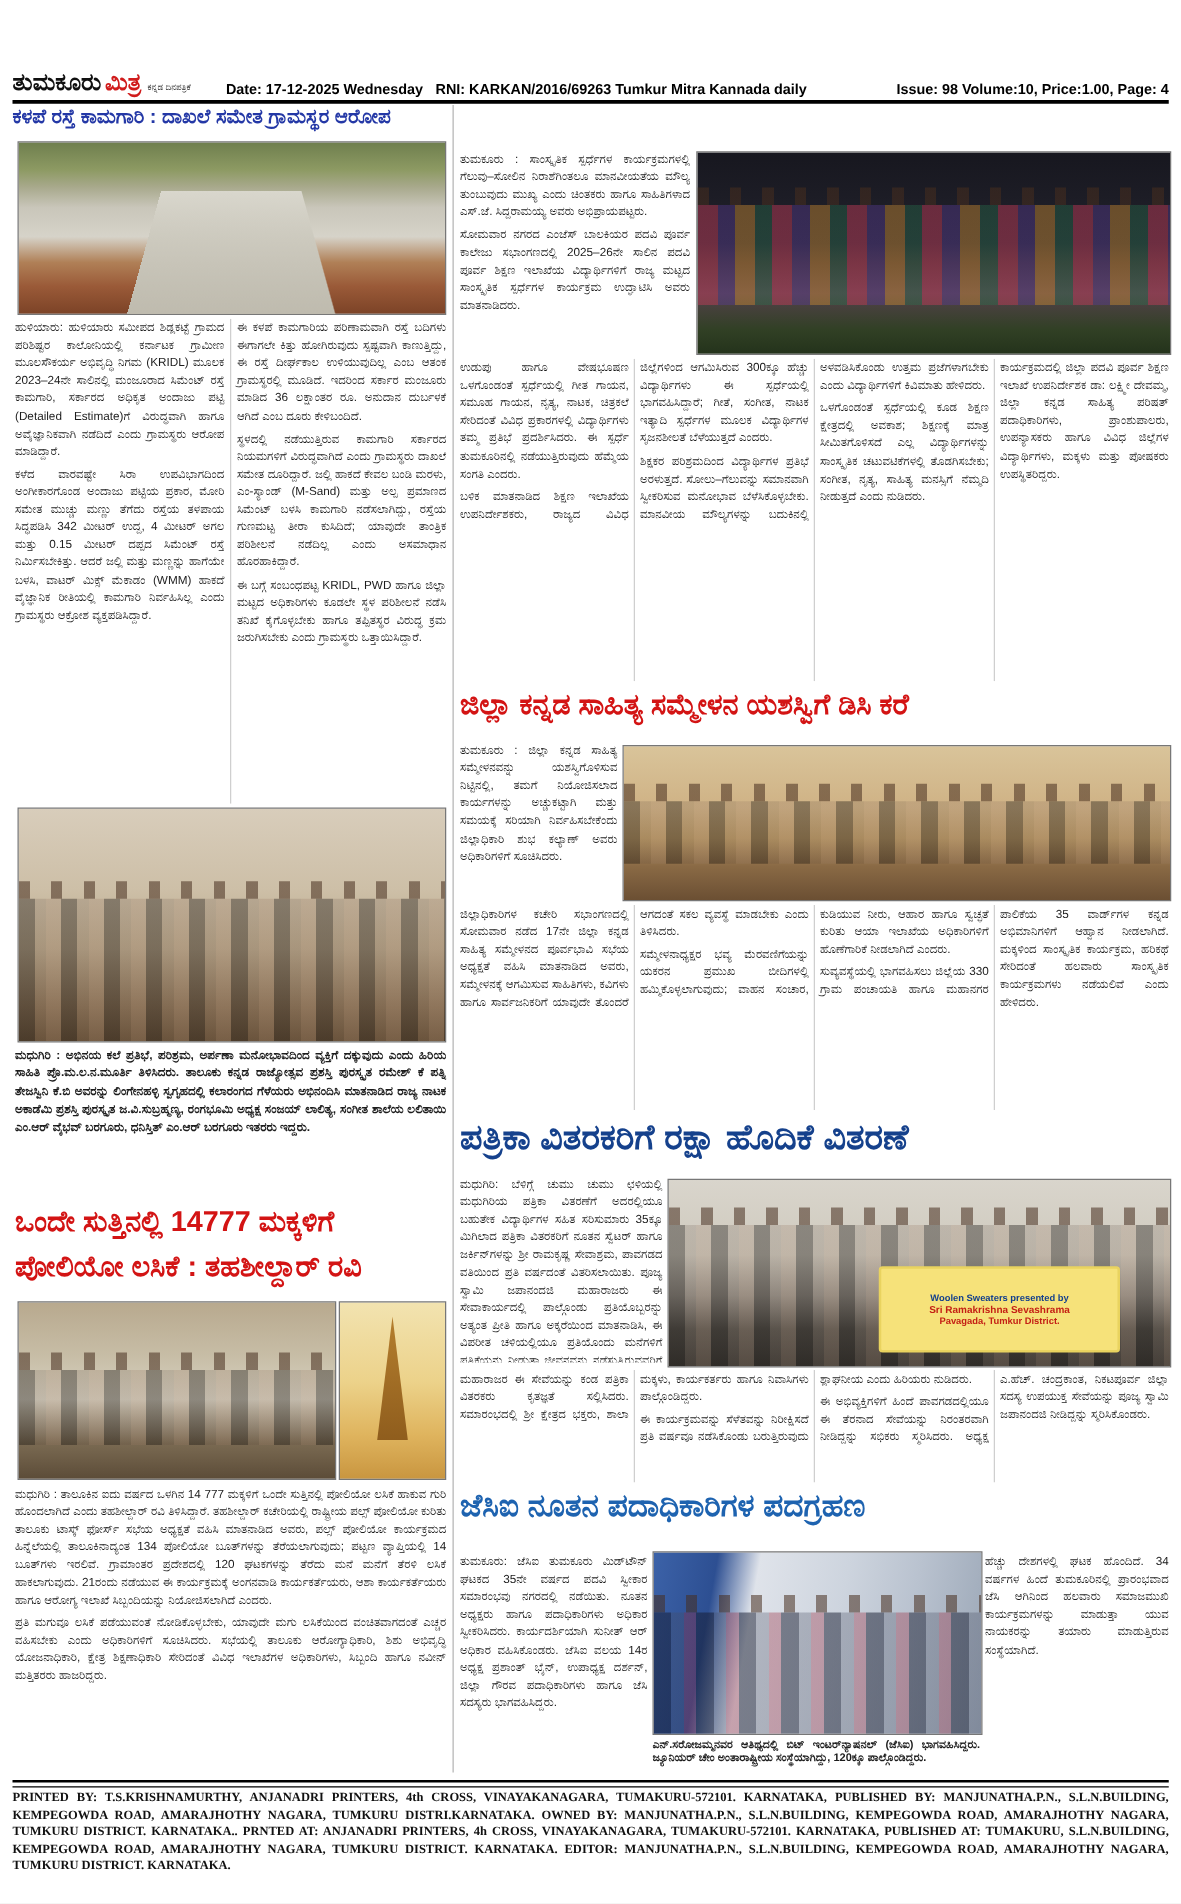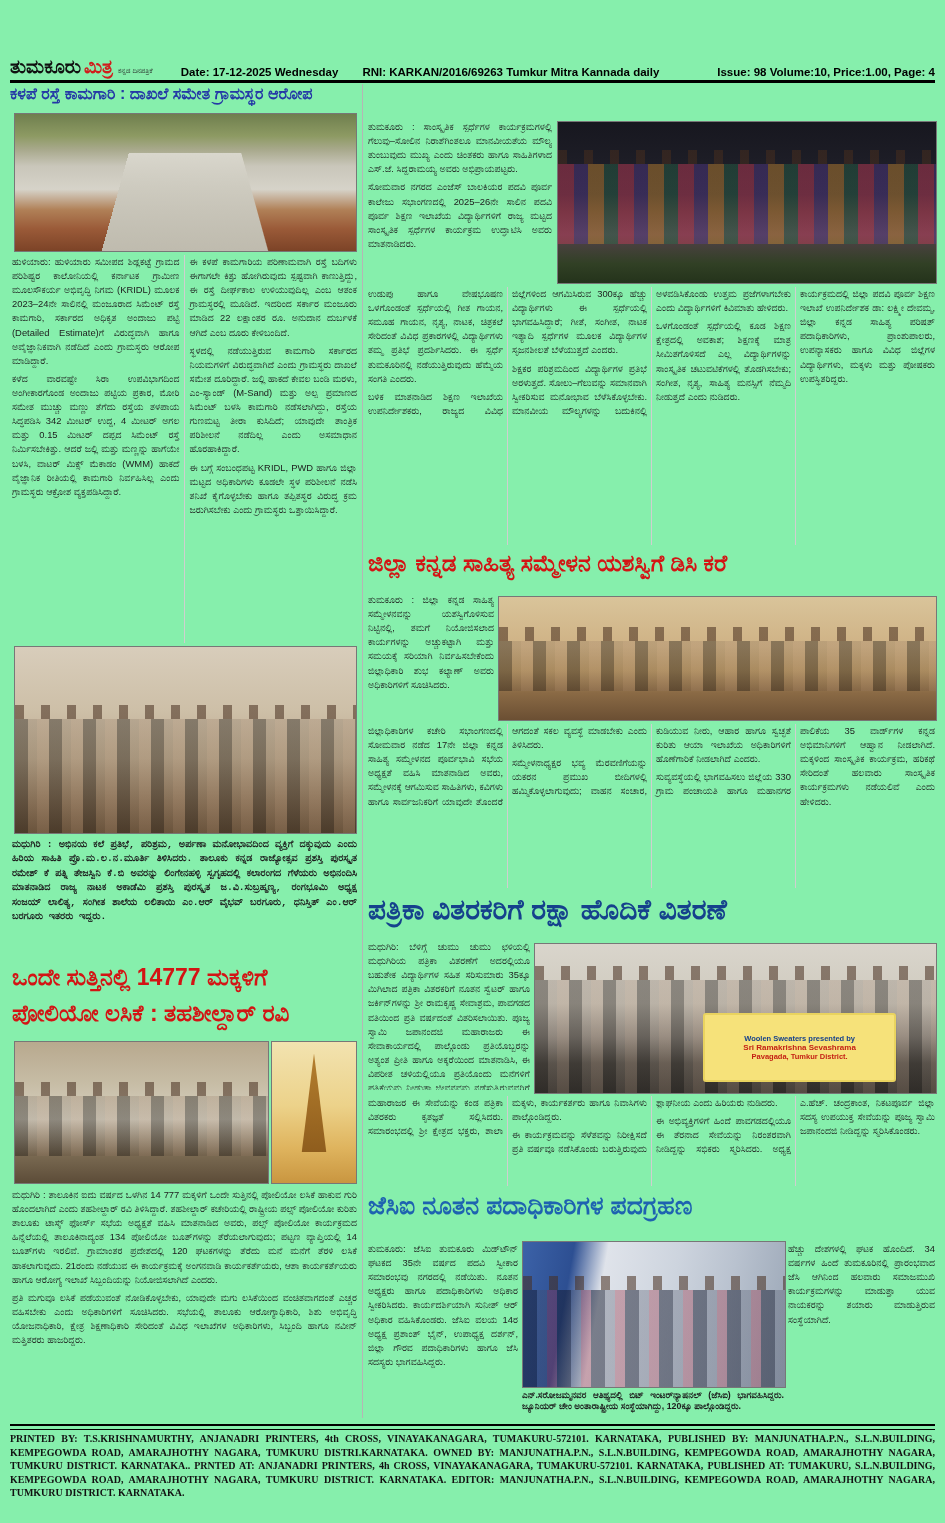--- a/index.html
+++ b/index.html
@@ -1,27 +1,27 @@
 <!DOCTYPE html>
 <html><head>
 <meta charset="utf-8">
 <style>
   html,body{margin:0;padding:0;background:#e8e8e4;}
-  .page{position:relative;width:945px;height:1523px;background:#86efac;margin:0 auto;
+  .page{position:relative;width:945px;height:1523px;background:#ffffff;margin:0 auto;
         font-family:"Liberation Sans","DejaVu Sans",sans-serif;color:#1c1c1c;overflow:hidden;}
   
   .masthead{position:absolute;left:10px;top:50px;width:925px;height:28px;
             display:flex;align-items:flex-end;gap:10px;border-bottom:3px solid #000;padding-bottom:2px;}
   .logo{display:flex;align-items:baseline;gap:3px;white-space:nowrap;}
   .logo-main{font-size:19px;font-weight:bold;color:#101010;}
   .logo-accent{font-size:19px;font-weight:bold;color:#d01c1c;}
   .logo-tag{font-size:7px;color:#222;line-height:1.1;margin-left:2px;}
   .mast-info{font-size:11.5px;font-weight:bold;color:#000;white-space:nowrap;}
   .mast-date{margin-left:18px;}
-  .mast-rni{margin-left:14px;}
+  .mast-rni{}
   .mast-issue{margin-left:auto;}
   
   .vdivider{position:absolute;left:362px;top:84px;width:1px;height:1334px;background:#b5b5b5;}
   .headline{position:absolute;text-align:left;font-weight:bold;letter-spacing:0px;line-height:1.15;}
   .hl-blue{color:#2438a6;}
   .hl-red{color:#d31414;}
   .hl-navy{color:#15418c;}
   .hl-steel{color:#1e63b0;}
   .bodytext{position:absolute;font-size:9.4px;line-height:1.5;text-align:justify;overflow:hidden;}
   .bodytext p{margin:0 0 4px 0;}
@@ -78,31 +78,31 @@
 
   <div class="headline hl-blue" style="left:10px;top:85px;width:349px;height:26px;font-size:16px;">ಕಳಪೆ ರಸ್ತೆ ಕಾಮಗಾರಿ : ದಾಖಲೆ ಸಮೇತ ಗ್ರಾಮಸ್ಥರ ಆರೋಪ</div>
 
   <div class="photo ph-road" style="left:14px;top:113px;width:341px;height:137px;">
     <div class="road-strip"></div>
   </div>
 
   <div class="bodytext cols2" style="left:12px;top:255px;width:345px;height:388px;">
       <p>ಹುಳಿಯಾರು: ಹುಳಿಯಾರು ಸಮೀಪದ ಶಿಡ್ಲಕಟ್ಟೆ ಗ್ರಾಮದ ಪರಿಶಿಷ್ಟರ ಕಾಲೋನಿಯಲ್ಲಿ ಕರ್ನಾಟಕ ಗ್ರಾಮೀಣ ಮೂಲಸೌಕರ್ಯ ಅಭಿವೃದ್ಧಿ ನಿಗಮ (KRIDL) ಮೂಲಕ 2023–24ನೇ ಸಾಲಿನಲ್ಲಿ ಮಂಜೂರಾದ ಸಿಮೆಂಟ್ ರಸ್ತೆ ಕಾಮಗಾರಿ, ಸರ್ಕಾರದ ಅಧಿಕೃತ ಅಂದಾಜು ಪಟ್ಟಿ (Detailed Estimate)ಗೆ ವಿರುದ್ಧವಾಗಿ ಹಾಗೂ ಅವೈಜ್ಞಾನಿಕವಾಗಿ ನಡೆದಿದೆ ಎಂದು ಗ್ರಾಮಸ್ಥರು ಆರೋಪ ಮಾಡಿದ್ದಾರೆ.</p>
       <p>ಕಳೆದ ವಾರವಷ್ಟೇ ಸಿರಾ ಉಪವಿಭಾಗದಿಂದ ಅಂಗೀಕಾರಗೊಂಡ ಅಂದಾಜು ಪಟ್ಟಿಯ ಪ್ರಕಾರ, ಮೋರಿ ಸಮೇತ ಮುಚ್ಚು ಮಣ್ಣು ತೆಗೆದು ರಸ್ತೆಯ ತಳಪಾಯ ಸಿದ್ಧಪಡಿಸಿ 342 ಮೀಟರ್ ಉದ್ದ, 4 ಮೀಟರ್ ಅಗಲ ಮತ್ತು 0.15 ಮೀಟರ್ ದಪ್ಪದ ಸಿಮೆಂಟ್ ರಸ್ತೆ ನಿರ್ಮಿಸಬೇಕಿತ್ತು. ಆದರೆ ಜಲ್ಲಿ ಮತ್ತು ಮಣ್ಣನ್ನು ಹಾಗೆಯೇ ಬಳಸಿ, ವಾಟರ್ ಮಿಕ್ಸ್ ಮೆಕಾಡಂ (WMM) ಹಾಕದೆ ವೈಜ್ಞಾನಿಕ ರೀತಿಯಲ್ಲಿ ಕಾಮಗಾರಿ ನಿರ್ವಹಿಸಿಲ್ಲ ಎಂದು ಗ್ರಾಮಸ್ಥರು ಆಕ್ರೋಶ ವ್ಯಕ್ತಪಡಿಸಿದ್ದಾರೆ.</p>
-      <p>ಈ ಕಳಪೆ ಕಾಮಗಾರಿಯ ಪರಿಣಾಮವಾಗಿ ರಸ್ತೆ ಬದಿಗಳು ಈಗಾಗಲೇ ಕಿತ್ತು ಹೋಗಿರುವುದು ಸ್ಪಷ್ಟವಾಗಿ ಕಾಣುತ್ತಿದ್ದು, ಈ ರಸ್ತೆ ದೀರ್ಘಕಾಲ ಉಳಿಯುವುದಿಲ್ಲ ಎಂಬ ಆತಂಕ ಗ್ರಾಮಸ್ಥರಲ್ಲಿ ಮೂಡಿದೆ. ಇದರಿಂದ ಸರ್ಕಾರ ಮಂಜೂರು ಮಾಡಿದ 22 ಲಕ್ಷಾಂತರ ರೂ. ಅನುದಾನ ದುರ್ಬಳಕೆ ಆಗಿದೆ ಎಂಬ ದೂರು ಕೇಳಿಬಂದಿದೆ.</p>
+      <p>ಈ ಕಳಪೆ ಕಾಮಗಾರಿಯ ಪರಿಣಾಮವಾಗಿ ರಸ್ತೆ ಬದಿಗಳು ಈಗಾಗಲೇ ಕಿತ್ತು ಹೋಗಿರುವುದು ಸ್ಪಷ್ಟವಾಗಿ ಕಾಣುತ್ತಿದ್ದು, ಈ ರಸ್ತೆ ದೀರ್ಘಕಾಲ ಉಳಿಯುವುದಿಲ್ಲ ಎಂಬ ಆತಂಕ ಗ್ರಾಮಸ್ಥರಲ್ಲಿ ಮೂಡಿದೆ. ಇದರಿಂದ ಸರ್ಕಾರ ಮಂಜೂರು ಮಾಡಿದ 36 ಲಕ್ಷಾಂತರ ರೂ. ಅನುದಾನ ದುರ್ಬಳಕೆ ಆಗಿದೆ ಎಂಬ ದೂರು ಕೇಳಿಬಂದಿದೆ.</p>
       <p>ಸ್ಥಳದಲ್ಲಿ ನಡೆಯುತ್ತಿರುವ ಕಾಮಗಾರಿ ಸರ್ಕಾರದ ನಿಯಮಗಳಿಗೆ ವಿರುದ್ಧವಾಗಿದೆ ಎಂದು ಗ್ರಾಮಸ್ಥರು ದಾಖಲೆ ಸಮೇತ ದೂರಿದ್ದಾರೆ. ಜಲ್ಲಿ ಹಾಕದೆ ಕೇವಲ ಬಂಡಿ ಮರಳು, ಎಂ-ಸ್ಯಾಂಡ್ (M-Sand) ಮತ್ತು ಅಲ್ಪ ಪ್ರಮಾಣದ ಸಿಮೆಂಟ್ ಬಳಸಿ ಕಾಮಗಾರಿ ನಡೆಸಲಾಗಿದ್ದು, ರಸ್ತೆಯ ಗುಣಮಟ್ಟ ತೀರಾ ಕುಸಿದಿದೆ; ಯಾವುದೇ ತಾಂತ್ರಿಕ ಪರಿಶೀಲನೆ ನಡೆದಿಲ್ಲ ಎಂದು ಅಸಮಾಧಾನ ಹೊರಹಾಕಿದ್ದಾರೆ.</p>
       <p>ಈ ಬಗ್ಗೆ ಸಂಬಂಧಪಟ್ಟ KRIDL, PWD ಹಾಗೂ ಜಿಲ್ಲಾ ಮಟ್ಟದ ಅಧಿಕಾರಿಗಳು ಕೂಡಲೇ ಸ್ಥಳ ಪರಿಶೀಲನೆ ನಡೆಸಿ ತನಿಖೆ ಕೈಗೊಳ್ಳಬೇಕು ಹಾಗೂ ತಪ್ಪಿತಸ್ಥರ ವಿರುದ್ಧ ಕ್ರಮ ಜರುಗಿಸಬೇಕು ಎಂದು ಗ್ರಾಮಸ್ಥರು ಒತ್ತಾಯಿಸಿದ್ದಾರೆ.</p>
     </div>
 
   <div class="photo ph-indoor" style="left:14px;top:646px;width:341px;height:186px;">
     <div class="heads" style="top:58px;"></div>
     <div class="people-band" style="top:72px;height:114px;"></div>
   </div>
 
-  <div class="bodytext caption" style="left:12px;top:838px;width:345px;height:118px;font-size:9.6px;font-family:Liberation Mono, monospace;">
+  <div class="bodytext caption" style="left:12px;top:838px;width:345px;height:118px;font-size:9.6px;">
       <p>ಮಧುಗಿರಿ : ಅಭಿನಯ ಕಲೆ ಪ್ರತಿಭೆ, ಪರಿಶ್ರಮ, ಅರ್ಪಣಾ ಮನೋಭಾವದಿಂದ ವ್ಯಕ್ತಿಗೆ ದಕ್ಕುವುದು ಎಂದು ಹಿರಿಯ ಸಾಹಿತಿ ಪ್ರೊ.ಮ.ಲ.ನ.ಮೂರ್ತಿ ತಿಳಿಸಿದರು. ತಾಲೂಕು ಕನ್ನಡ ರಾಜ್ಯೋತ್ಸವ ಪ್ರಶಸ್ತಿ ಪುರಸ್ಕೃತ ರಮೇಶ್ ಕೆ ಪತ್ನಿ ತೇಜಸ್ವಿನಿ ಕೆ.ಬಿ ಅವರನ್ನು ಲಿಂಗೇನಹಳ್ಳಿ ಸ್ವಗೃಹದಲ್ಲಿ ಕಲಾರಂಗದ ಗೆಳೆಯರು ಅಭಿನಂದಿಸಿ ಮಾತನಾಡಿದ ರಾಜ್ಯ ನಾಟಕ ಅಕಾಡೆಮಿ ಪ್ರಶಸ್ತಿ ಪುರಸ್ಕೃತ ಜ.ವಿ.ಸುಬ್ರಹ್ಮಣ್ಯ, ರಂಗಭೂಮಿ ಅಧ್ಯಕ್ಷ ಸಂಜಯ್ ಲಾಲಿತ್ಯ, ಸಂಗೀತ ಶಾಲೆಯ ಲಲಿತಾಯಿ ಎಂ.ಆರ್ ವೈಭವ್ ಬರಗೂರು, ಧನಿಸ್ತಿತ್ ಎಂ.ಆರ್ ಬರಗೂರು ಇತರರು ಇದ್ದರು.</p>
     </div>
 
   <div class="headline hl-red" style="left:12px;top:960px;width:345px;height:78px;font-size:23px;line-height:1.55;">
     <span style="display:block;">ಒಂದೇ ಸುತ್ತಿನಲ್ಲಿ 14777 ಮಕ್ಕಳಿಗೆ</span>
     <span style="display:block;">ಪೋಲಿಯೋ ಲಸಿಕೆ : ತಹಶೀಲ್ದಾರ್ ರವಿ</span>
   </div>
 
   <div class="photo ph-polio" style="left:14px;top:1041px;width:253px;height:141px;">
     <div class="heads" style="top:40px;"></div>

